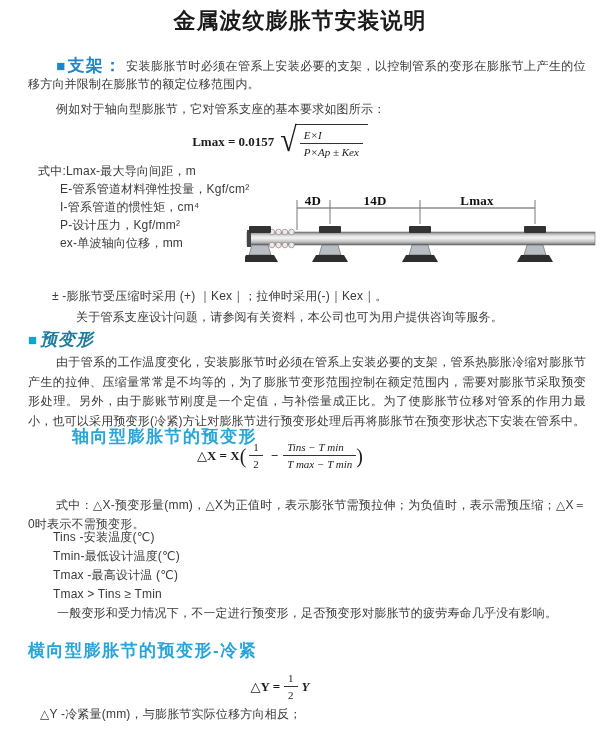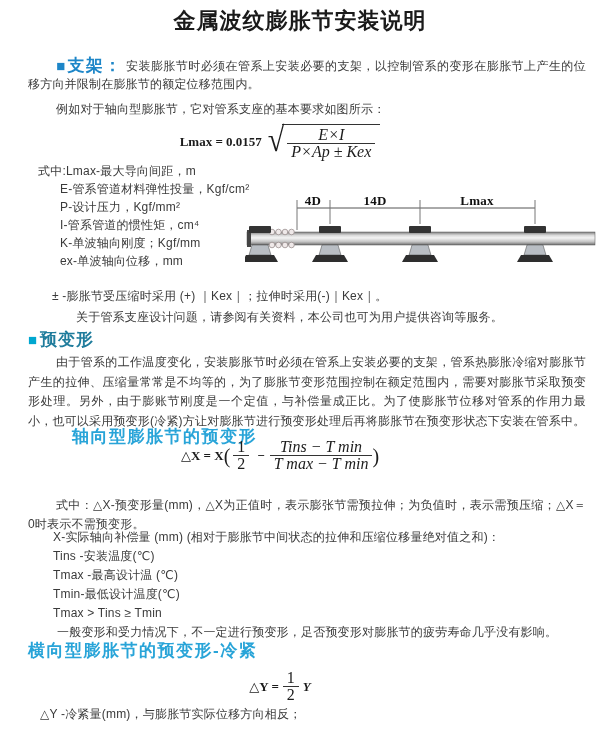--- a/index.html
+++ b/index.html
@@ -23,29 +23,29 @@
     font-size:22px;font-weight:bold;color:#1a1a1a;letter-spacing:1px;
   }
   .flow{left:28px;right:14px;text-align:justify;}
   .indent{text-indent:28px;}
   .sec-head-inline{
     font-size:17px;font-weight:bold;color:var(--accent_blue);
     letter-spacing:1px;vertical-align:-1px;
   }
   .sq1{color:var(--accent_blue);font-size:15px;margin-right:1px;}
   .sq2{color:var(--accent_cyan);font-size:15px;margin-right:2px;}
-  .sec2-head{font-size:17px;font-weight:bold;color:var(--heading_teal);letter-spacing:1px;}
+  .sec2-head{font-size:17px;font-weight:bold;color:var(--heading_teal);letter-spacing:1px;font-style:italic;}
   .subhead{font-size:17px;font-weight:bold;color:var(--subheading_blue);letter-spacing:1.5px;}
   
   .formula{
     font-family:"Liberation Serif","DejaVu Serif",serif;
     color:var(--formula_color);display:flex;align-items:center;justify-content:center;
     width:560px;left:0;font-size:13px;font-weight:bold;letter-spacing:0;
   }
-  .frac{display:inline-block;text-align:center;vertical-align:middle;font-style:italic;font-weight:normal;font-size:16px;line-height:14px;}
+  .frac{display:inline-block;text-align:left;vertical-align:middle;font-style:italic;font-weight:normal;font-size:11px;line-height:14px;}
   .frac .num{display:block;border-bottom:1px solid #333;padding:0 4px 1px;}
   .frac .den{display:block;padding:1px 4px 0;}
   .sqrt{display:inline-flex;align-items:flex-start;margin-left:6px;}
   .sqrt-sign{font-size:30px;line-height:30px;font-weight:normal;transform:scaleY(1.15);margin-right:-2px;}
   .radicand{display:inline-block;border-top:1.5px solid #333;padding:3px 5px 0;}
   .paren{font-size:20px;font-weight:normal;vertical-align:middle;line-height:20px;}
   .fmop{margin:0 5px;font-weight:bold;}
   .deflist div{white-space:nowrap;}
   .def-sub{margin-left:22px;}
   svg text{font-family:"Liberation Serif","DejaVu Serif",serif;}
@@ -70,23 +70,22 @@
         <span class="num">E×I</span>
         <span class="den">P×Ap ± Kex</span>
       </span>
     </span>
   </span>
 </div>
 
 <div class="abs deflist" style="left:38px;top:162px;line-height:18px;">
   <div>式中:Lmax-最大导向间距，m</div>
   <div class="def-sub">E-管系管道材料弹性投量，Kgf/cm²</div>
+  <div class="def-sub">I-管系管道的惯性矩，cm⁴</div>
   <div class="def-sub">P-设计压力，Kgf/mm²</div>
-  <div class="def-sub">I-管系管道的惯性矩，cm⁴</div>
-  <div class="def-sub">K-单波轴向刚度；Kgf/mm</div>
   <div class="def-sub">ex-单波轴向位移，mm</div>
 </div>
 
 <svg class="abs" style="left:245px;top:192px;" width="352" height="100" viewBox="0 0 352 100">
   <defs>
     <linearGradient id="pipeGrad" x1="0" y1="0" x2="0" y2="1">
       <stop offset="0" stop-color="#7d7d7d"></stop>
       <stop offset="0.25" stop-color="#d8d8d8"></stop>
       <stop offset="0.45" stop-color="#f4f4f4"></stop>
       <stop offset="0.75" stop-color="#c4c4c4"></stop>
@@ -160,24 +159,23 @@
   <span class="frac">
     <span class="num">Tins − T min</span>
     <span class="den">T max − T min</span>
   </span>
   <span class="paren">)</span>
 </div>
 
 <div class="abs flow indent" style="top:496px;line-height:18.5px;">式中：△X-预变形量(mm)，△X为正值时，表示膨张节需预拉伸；为负值时，表示需预压缩；△X＝0时表示不需预变形。</div>
 
 <div class="abs" style="left:53px;top:528px;line-height:19px;">
-  <div>X-实际轴向补偿量 (mm) (相对于膨胀节中间状态的拉伸和压缩位移量绝对值之和)：</div>
   <div>Tins -安装温度(℃)</div>
+  <div>Tmin-最低设计温度(℃)</div>
   <div>Tmax -最高设计温 (℃)</div>
-  <div>Tmin-最低设计温度(℃)</div>
   <div>Tmax &gt; Tins ≥ Tmin</div>
   <div style="text-indent:4px;">一般变形和受力情况下，不一定进行预变形，足否预变形对膨胀节的疲劳寿命几乎没有影响。</div>
 </div>
 
 <div class="abs subhead" style="left:28px;top:642px;">横向型膨胀节的预变形-冷紧</div>
 
 <div class="abs formula" style="top:671px;">
   <span>△Y =</span>
   <span class="frac" style="margin:0 4px;">
     <span class="num" style="font-style:normal;">1</span>

